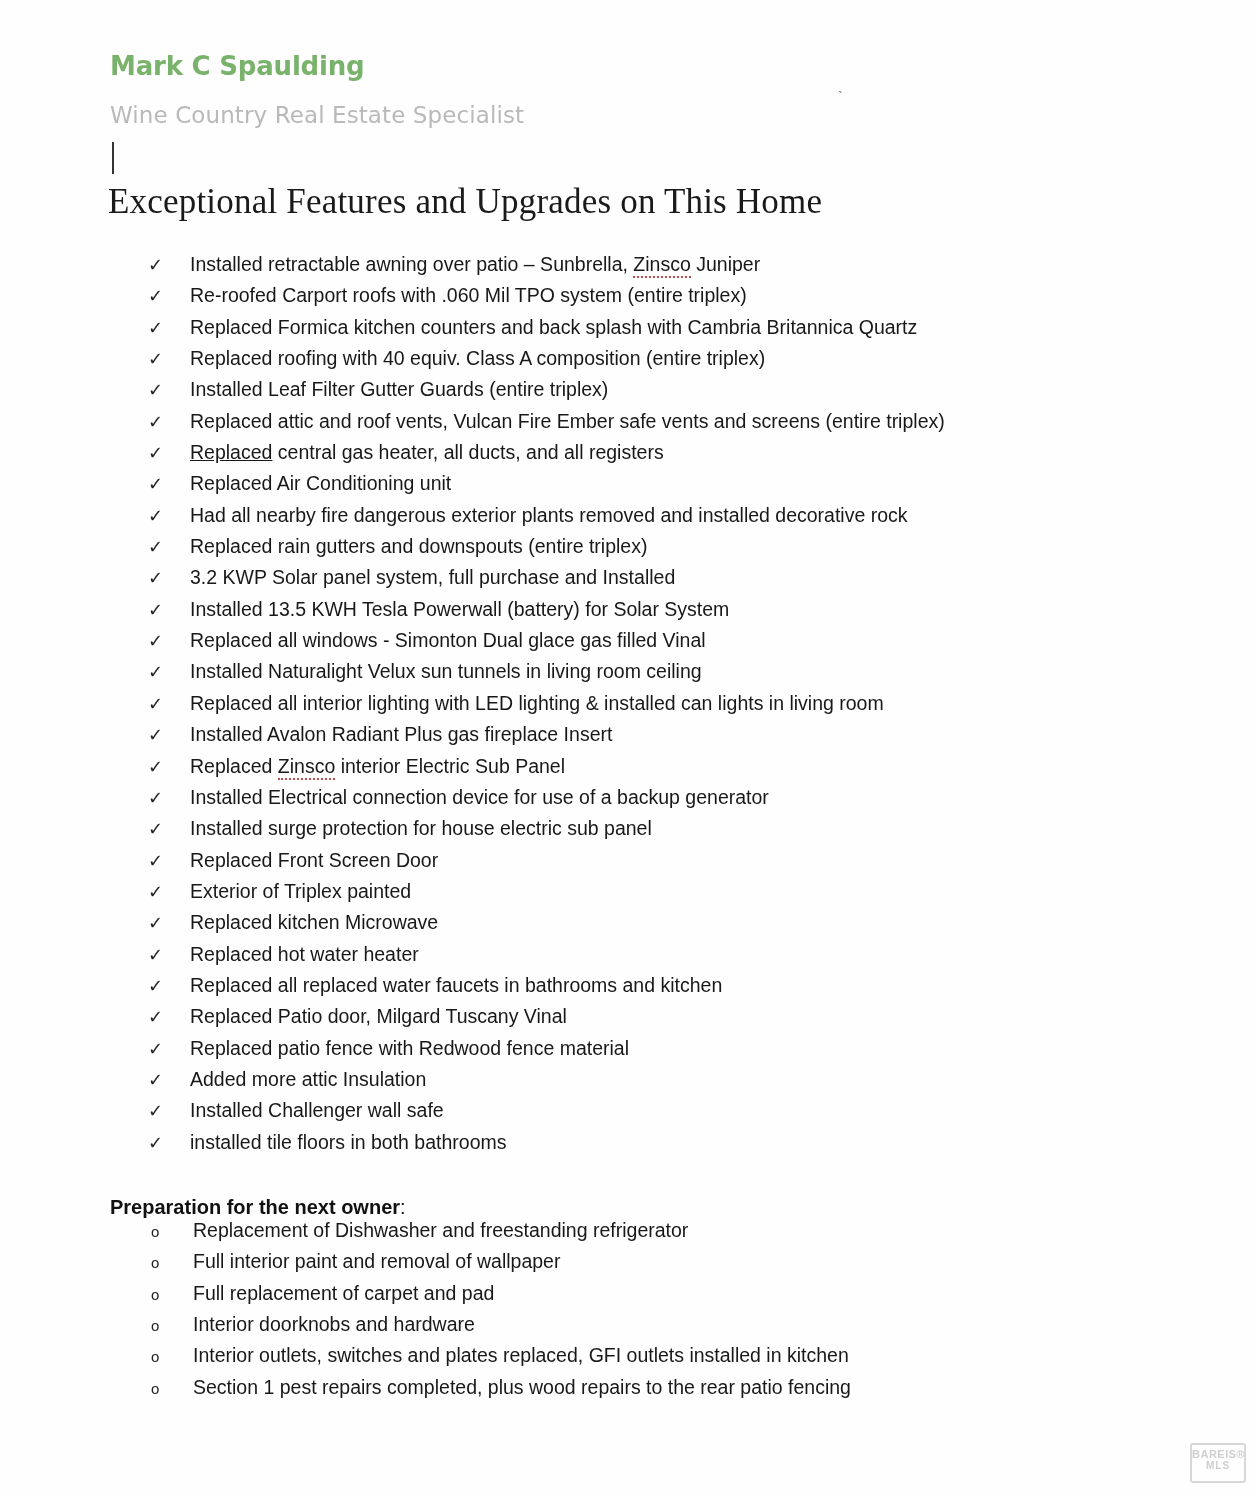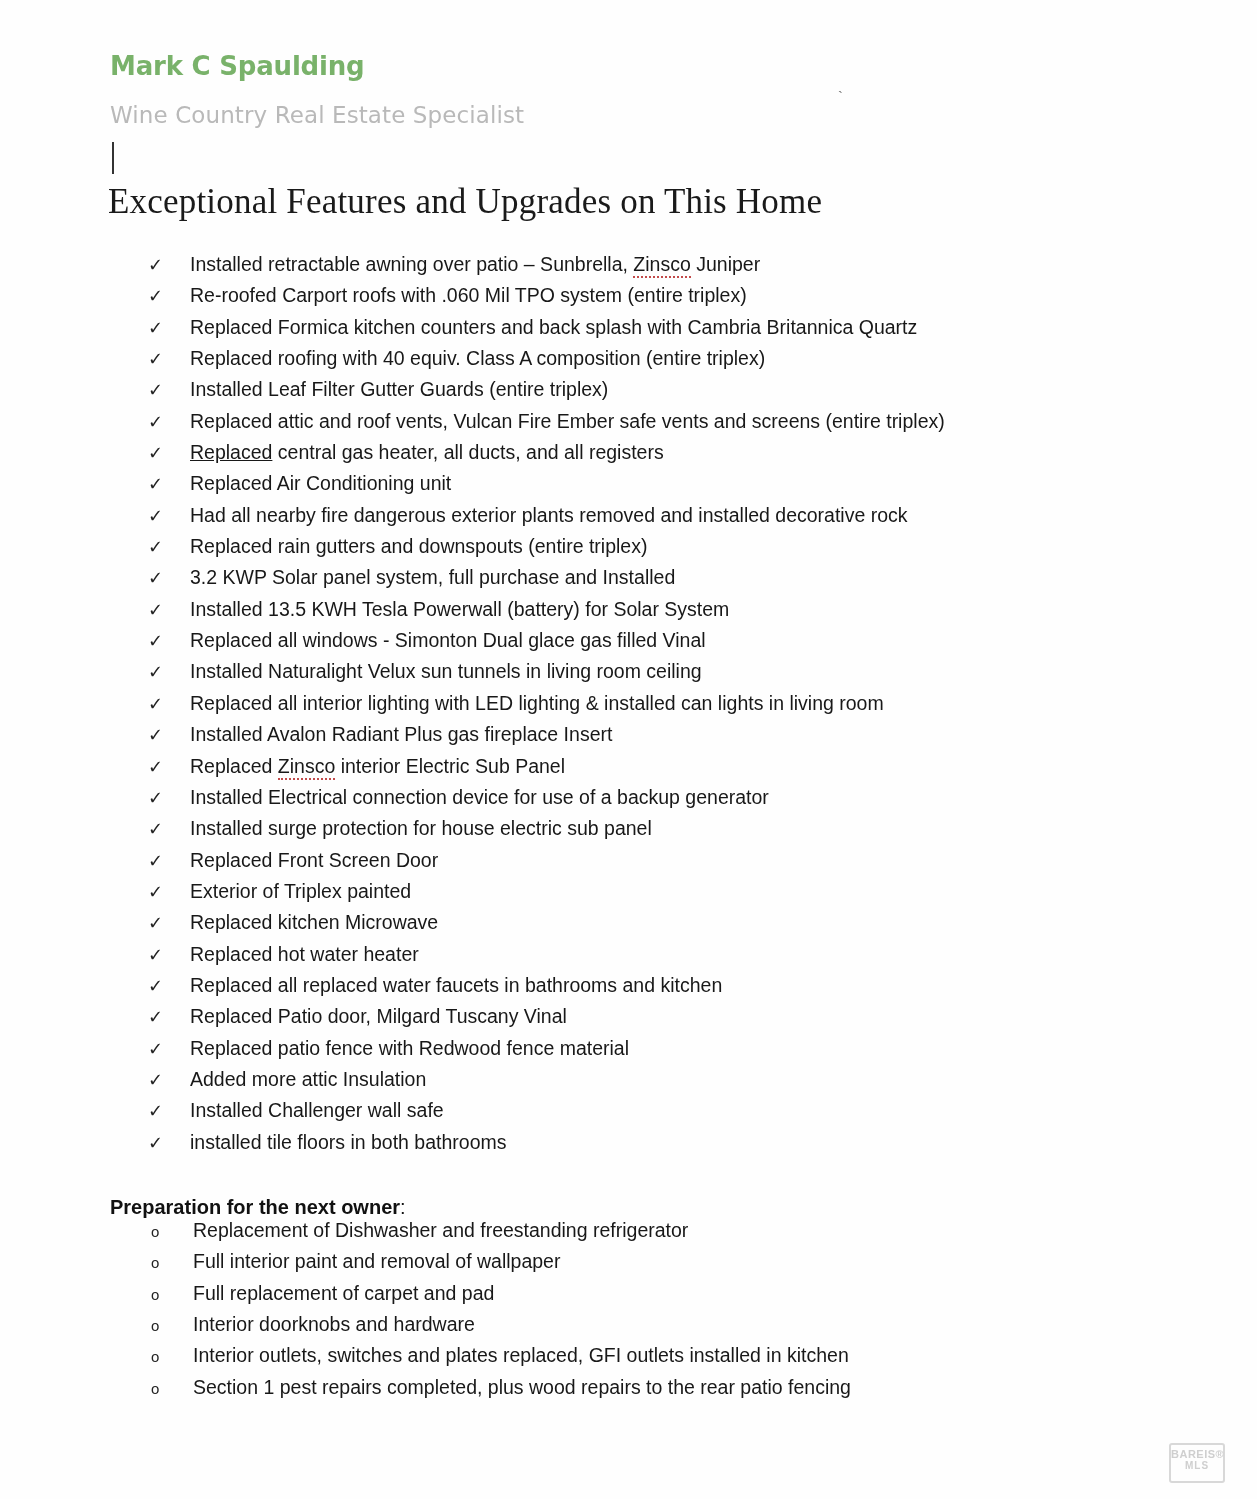--- a/index.html
+++ b/index.html
@@ -113,21 +113,21 @@
     font-weight: normal;
   }
   .list-block2 {
     position: absolute;
     left: 148px;
     top: 1218px;
     width: 1000px;
   }
   .watermark {
     position: absolute;
-    right: 32px;
+    right: 11px;
     bottom: 16px;
     width: 56px;
     height: 40px;
     border: 2px solid #d8d8d8;
     border-radius: 3px;
     color: #cfcfcf;
     font-size: 11px;
     font-weight: bold;
     line-height: 1.05;
     text-align: center;

